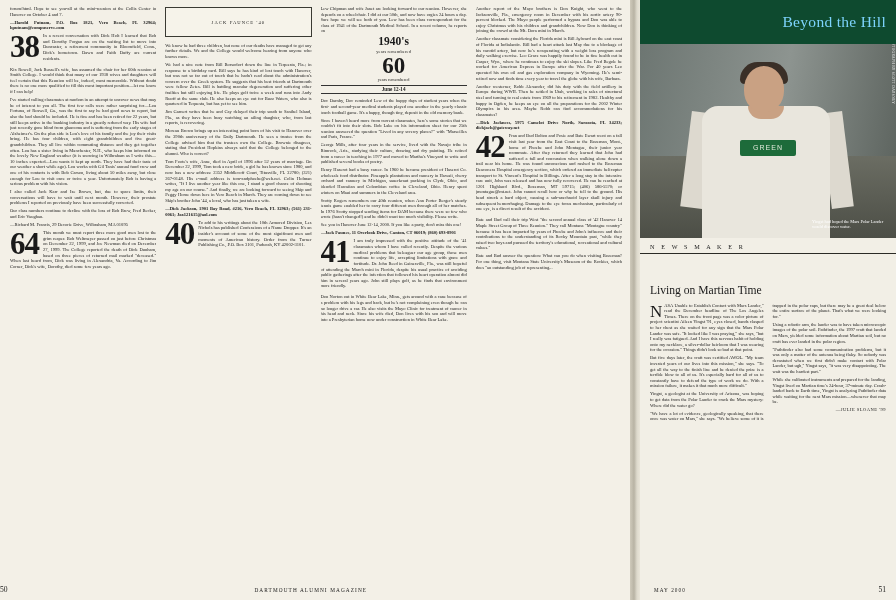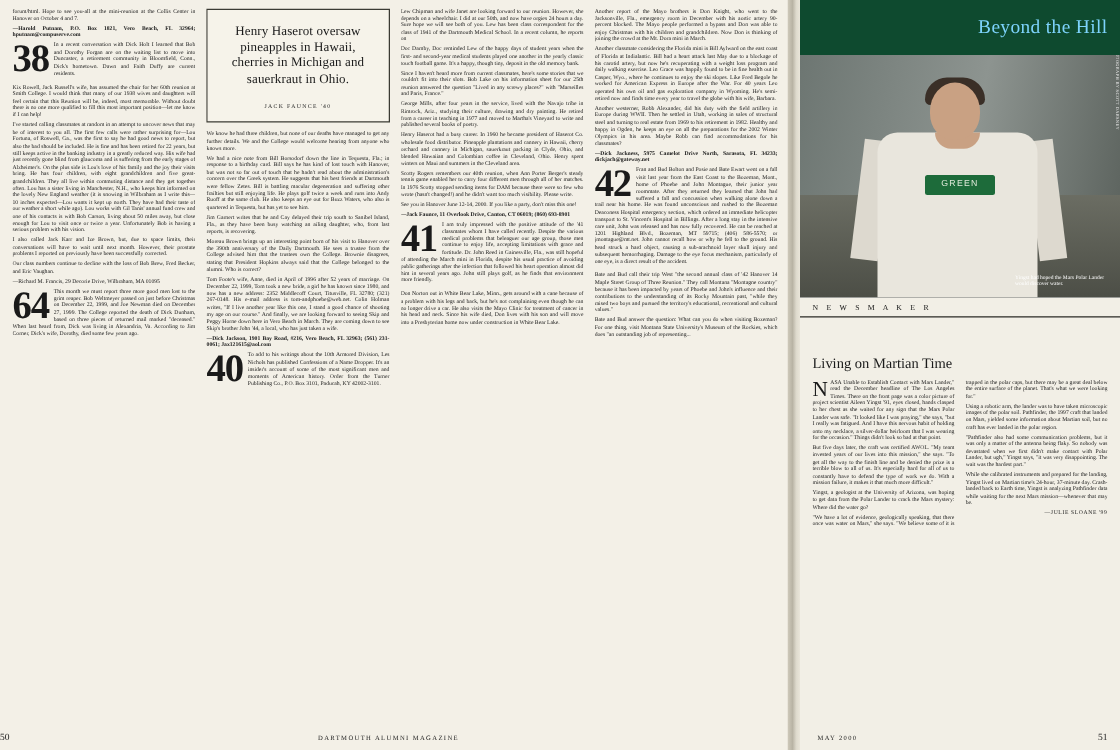--- a/index.html
+++ b/index.html
@@ -307,37 +307,43 @@
         <p>—Richard M. Francis, 29 Decorie Drive, Wilbraham, MA 01095</p>
         <p class="bold"></p>
         <div class="classblock">
           <span class="classnum">64</span>
           <p>This month we must report three more good men lost to the grim reaper. Bob Weltmeyer passed on just before Christmas on December 22, 1999, and Joe Newman died on December 27, 1999. The College reported the death of Dick Dunham, based on three pieces of returned mail marked "deceased." When last heard from, Dick was living in Alexandria, Va. According to Jim Corner, Dick's wife, Dorothy, died some few years ago.</p>
         </div>
       </div>
 
       <div class="col">
         <div class="adbox">
-          <div class="adtitle">Henry Haserot oversaw pineapples in Hawaii, cherries in Michigan and sauerkraut in Ohio.</div>
           <div class="adsig">Jack Faunce '40</div>
         </div>
         <p>We know he had three children, but none of our deaths have managed to get any further details. We and the College would welcome hearing from anyone who knows more.</p>
         <p>We had a nice note from Bill Borsodorf down the line in Tequesta, Fla.; in response to a birthday card. Bill says he has kind of lost touch with Hanover, but was not so far out of touch that he hadn't read about the administration's concern over the Greek system. He suggests that his best friends at Dartmouth were fellow Zetes. Bill is battling macular degeneration and suffering other frailties but still enjoying life. He plays golf twice a week and runs into Andy Ruoff at the same club. He also keeps an eye out for Buzz Waters, who also is quartered in Tequesta, but has yet to see him.</p>
         <p>Jim Garnert writes that he and Cay delayed their trip south to Sanibel Island, Fla., as they have been busy watching an ailing daughter, who, from last reports, is recovering.</p>
         <p>Moreau Brown brings up an interesting point born of his visit to Hanover over the 390th anniversary of the Daily Dartmouth. He sees a trustee from the College advised him that the trustees own the College. Brownie disagrees, stating that President Hopkins always said that the College belonged to the alumni. Who is correct?</p>
         <p>Tom Foote's wife, Anne, died in April of 1996 after 52 years of marriage. On December 22, 1999, Tom took a new bride, a girl he has known since 1980, and now has a new address: 2352 Middlecoff Court, Titusville, FL 32780; (321) 267-0148. His e-mail address is tom-andphoebe@web.net. Colin Holman writes, "If I live another year like this one, I stand a good chance of shooting my age on our course." And finally, we are looking forward to seeing Skip and Peggy Horne down here in Vero Beach in March. They are coming down to see Skip's brother John '44, a local, who has just taken a wife.</p>
         <p class="bold">—Dick Jackson, 1901 Bay Road, #216, Vero Beach, FL 32963; (561) 231-0061; Jax121615@aol.com</p>
         <div class="classblock">
           <span class="classnum">40</span>
           <p>To add to his writings about the 10th Armored Division, Les Nichols has published Confessions of a Name Dropper. It's an insider's account of some of the most significant men and moments of American history. Order from the Turner Publishing Co., P.O. Box 3101, Paducah, KY 42002-3101.</p>
         </div>
       </div>
 
       <div class="col">
         <p>Lew Chipman and wife Janet are looking forward to our reunion. However, she depends on a wheelchair. I did at our 50th, and now have orgies 24 hours a day. Sure hope we will see both of you. Lew has been class correspondent for the class of 1941 of the Dartmouth Medical School. In a recent column, he reports on</p>
+        <div class="decade">
+          <div class="d1">1940's</div>
+          <div class="d2">years remembered</div>
+          <div class="d3">60</div>
+          <div class="d4">years remembered</div>
+          <div class="d5">June 12-14</div>
+        </div>
         <p>Doc Darnby, Doc reminded Lew of the happy days of student years when the first- and second-year medical students played one another in the yearly classic touch football game. It's a happy, though tiny, deposit in the old memory bank.</p>
         <p>Since I haven't heard more from current classmates, here's some stories that we couldn't fit into their slots. Bob Lake on his information sheet for our 25th reunion answered the question "Lived in any screwy places?" with "Marseilles and Paris, France."</p>
         <p>George Mills, after four years in the service, lived with the Navajo tribe in Rimrock, Ariz., studying their culture, drawing and dry painting. He retired from a career in teaching in 1977 and moved to Martha's Vineyard to write and published several books of poetry.</p>
         <p>Henry Haserot had a busy career. In 1960 he became president of Haserot Co. wholesale food distributor. Pineapple plantations and cannery in Hawaii, cherry orchard and cannery in Michigan, sauerkraut packing in Clyde, Ohio, and blended Hawaiian and Colombian coffee in Cleveland, Ohio. Henry spent winters on Maui and summers in the Cleveland area.</p>
         <p>Scotty Rogers remembers our 40th reunion, when Ann Porter Berger's steady tennis game enabled her to carry four different men through all of her matches. In 1976 Scotty stopped sending items for DAM because there were so few who wrote (hasn't changed!) and he didn't want too much visibility. Please write.</p>
         <p>See you in Hanover June 12-14, 2000. If you like a party, don't miss this one!</p>
         <p class="bold">—Jack Faunce, 11 Overlook Drive, Canton, CT 06019; (860) 693-8901</p>
         <div class="classblock">
           <span class="classnum">41</span>
           <p>I am truly impressed with the positive attitude of the '41 classmates whom I have called recently. Despite the various medical problems that beleaguer our age group, those men continue to enjoy life, accepting limitations with grace and fortitude. Dr. John Reed in Gainesville, Fla., was still hopeful of attending the March mini in Florida, despite his usual practice of avoiding public gatherings after the infection that followed his heart operation almost did him in several years ago. John still plays golf, as he finds that environment more friendly.</p>

